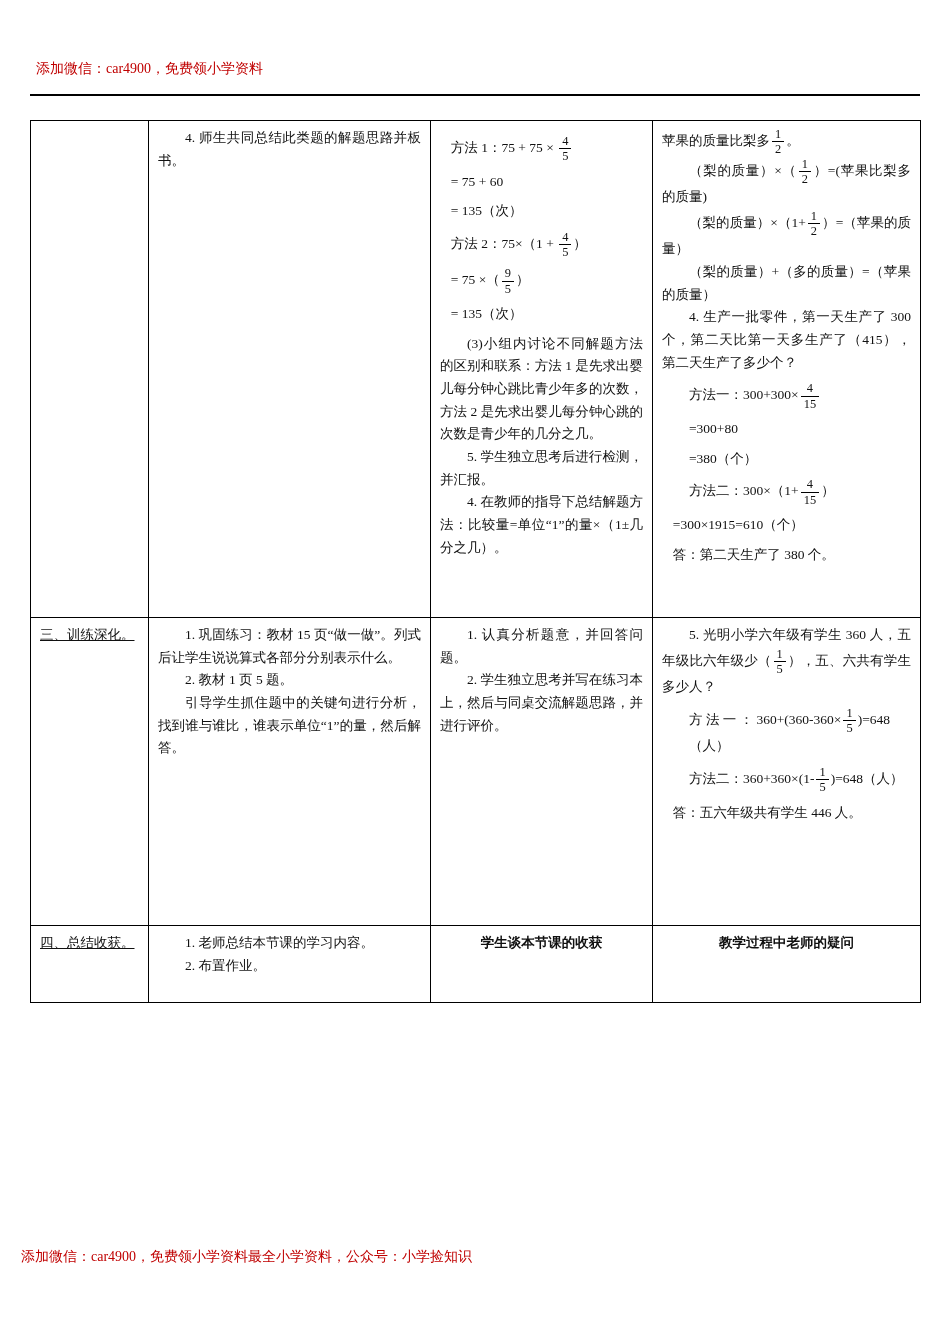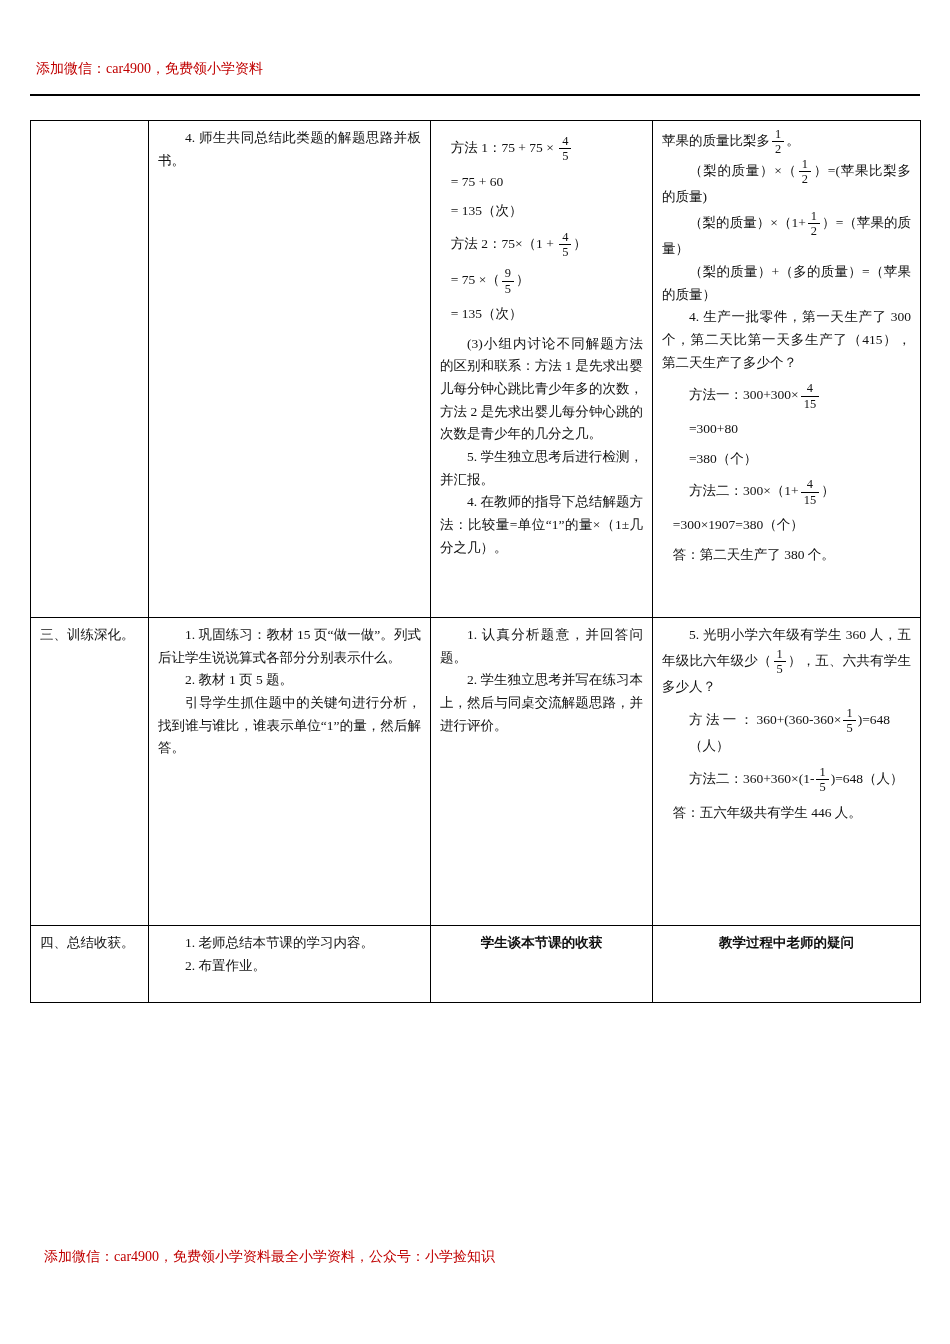--- a/index.html
+++ b/index.html
@@ -4,35 +4,35 @@
 <style>
   html,body { margin:0; padding:0; background:#ffffff; }
   .page {
     position:relative; width:950px; height:1344px; background:#ffffff;
     font-family:"Liberation Serif","DejaVu Serif",serif; color:#111;
   }
   .header-note {
     position:absolute; left:36px; top:60px; font-size:14px; color:#c00000;
   }
   .footer-note {
-    position:absolute; left:44px; top:1248px; font-size:14px; color:#c00000;
+    position:absolute; left:21px; top:1248px; font-size:14px; color:#c00000;
   }
   .divider {
     position:absolute; left:30px; top:94px; width:890px; height:0;
     border-top:2px solid #000;
   }
   table.plan {
     position:absolute; left:30px; top:120px; width:890px;
     border-collapse:collapse; table-layout:fixed;
   }
   table.plan td {
     border:1px solid #000; vertical-align:top; overflow:hidden;
     font-size:13.5px; line-height:1.68; padding:6px 9px; word-break:break-all;
   }
-  td.stage { vertical-align:middle; padding-left:6px; font-size:13.5px; }
+  td.stage { vertical-align:middle; padding-left:6px; font-size:13.5px;text-decoration:underline; }
   .line { margin:0; }
   .para { text-indent:2em; text-align:justify; }
   .flush { text-indent:0; }
   .formula { margin:7px 0; }
   .f1 { margin-left:0.8em; }
   .f2 { margin-left:2em; }
   .center { text-align:center;font-weight:bold; }
   .frac {
     display:inline-block; vertical-align:middle; text-align:center;
     line-height:1.15; font-size:0.92em; padding:0 2px; text-indent:0;
@@ -76,21 +76,21 @@
         <td class="cell">
             <div class="line flush">苹果的质量比梨多<span class="frac"><span class="num">1</span><span class="den">2</span></span>。</div>
             <div class="line para">（梨的质量）×（<span class="frac"><span class="num">1</span><span class="den">2</span></span>）=(苹果比梨多的质量)</div>
             <div class="line para">（梨的质量）×（1+<span class="frac"><span class="num">1</span><span class="den">2</span></span>）=（苹果的质量）</div>
             <div class="line para">（梨的质量）+（多的质量）=（苹果的质量）</div>
             <div class="line para">4. 生产一批零件，第一天生产了 300 个，第二天比第一天多生产了（415），第二天生产了多少个？</div>
             <div class="line formula f2">方法一：300+300×<span class="frac"><span class="num">4</span><span class="den">15</span></span></div>
             <div class="line formula f2">=300+80</div>
             <div class="line formula f2">=380（个）</div>
             <div class="line formula f2">方法二：300×（1+<span class="frac"><span class="num">4</span><span class="den">15</span></span>）</div>
-            <div class="line formula f1">=300×1907=380（个）</div>
+            <div class="line formula f1">=300×1915=610（个）</div>
             <div class="line formula f1">答：第二天生产了 380 个。</div>
           </td>
       </tr>
       <tr style="height:308px">
         <td class="stage">三、训练深化。</td>
         <td class="cell">
             <div class="line para">1. 巩固练习：教材 15 页“做一做”。列式后让学生说说算式各部分分别表示什么。</div>
             <div class="line para">2. 教材 1 页 5 题。</div>
             <div class="line para">引导学生抓住题中的关键句进行分析，找到谁与谁比，谁表示单位“1”的量，然后解答。</div>
           </td>

